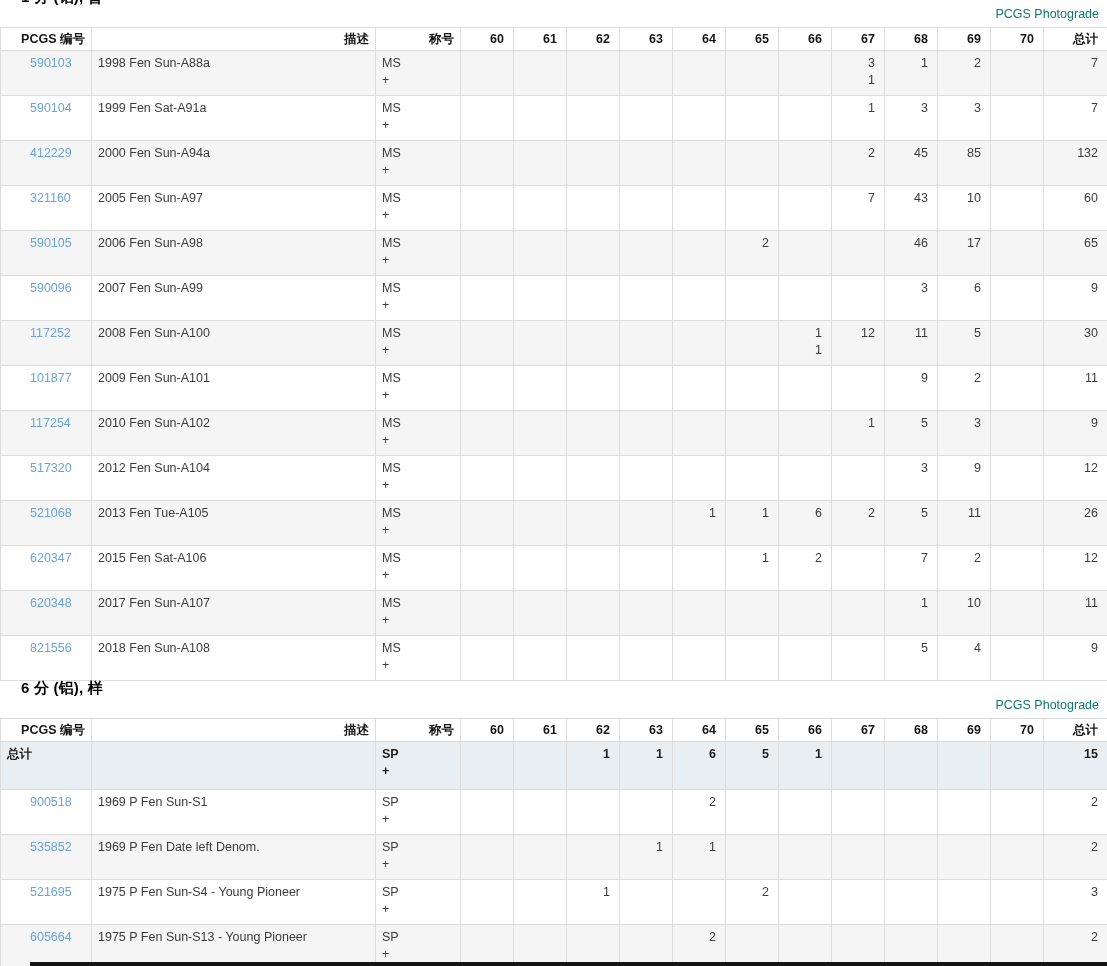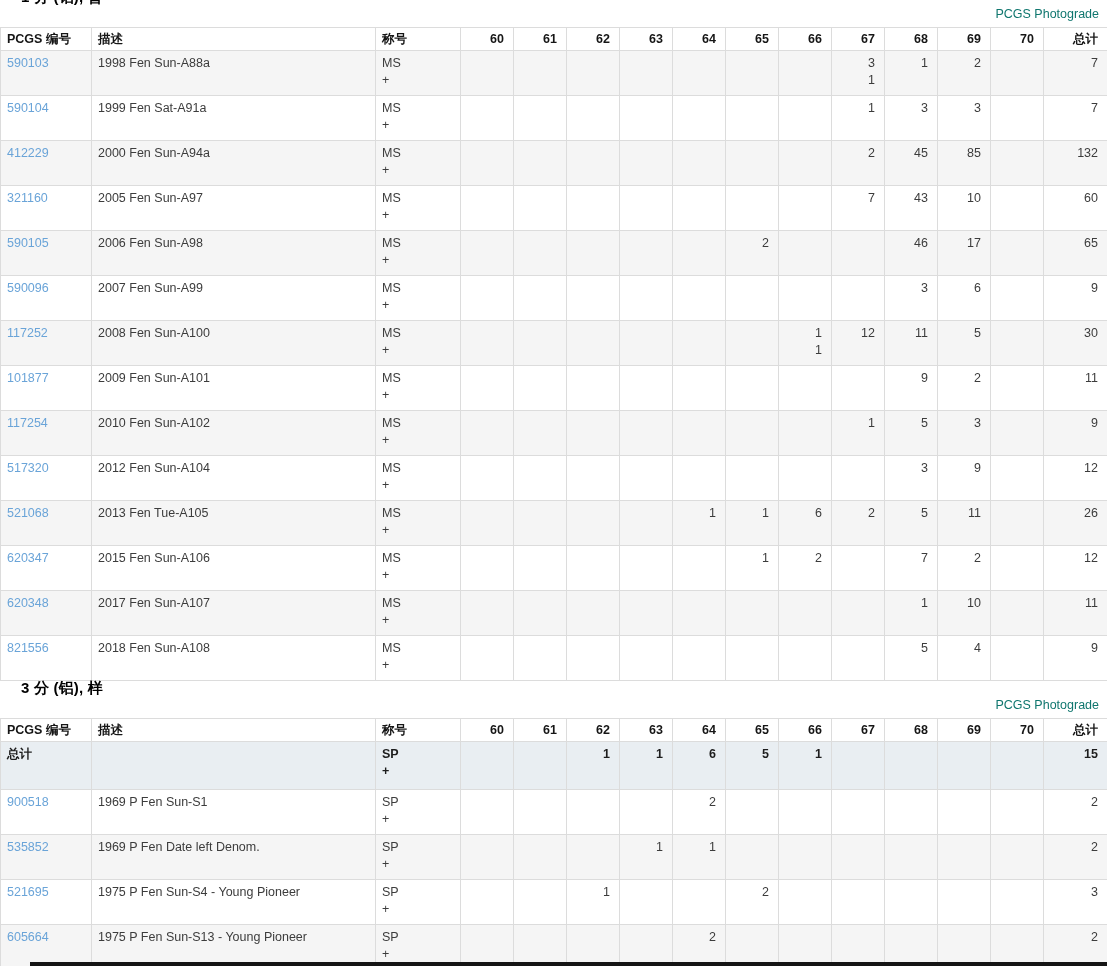--- a/index.html
+++ b/index.html
@@ -23,32 +23,32 @@
     cursor:pointer;
   }
   table.pop {
     border-collapse:collapse; table-layout:fixed; width:1107px;
     font-size:12.5px; color:#3c3c3c;
   }
   .pop th, .pop td {
     border:1px solid #dcdcdc; vertical-align:top; overflow:hidden;
   }
   .pop th {
-    height:23px; font-weight:bold; color:#161616; text-align:left;
+    height:23px; font-weight:bold; color:#161616; text-align:right;
     padding:3px 6px 2px 6px; line-height:16px; background:#fff;
   }
   .pop th.num { text-align:right; padding-right:9px; }
   .pop td { height:45px; padding:4px 6px 2px 6px; line-height:17px; }
   .pop td.c-num { text-align:right; padding-right:9px; }
   .pop td .ln { min-height:17px; line-height:17px; }
   .pop tbody tr:nth-child(odd) { background:#f5f5f5; }
   .pop tbody tr:nth-child(even) { background:#ffffff; }
   .pop tbody tr.total-row { background:#e9eef2; }
   .pop tbody tr.total-row td { height:48px; font-weight:bold; color:#1d1d1d; }
-  a.pcgs-link { color:#6aa4d8; text-decoration:none; cursor:pointer; }
+  a.pcgs-link { color:#6aa4d8; text-decoration:none; cursor:pointer;margin-left:23px; }
   .sec2 { margin-top:10px; }
   .watermark {
     position:absolute; right:11px; bottom:17px;
     font-size:21px; font-weight:bold; letter-spacing:0.5px;
     color:#f5a75f; opacity:0.62; z-index:5; pointer-events:none;
   }
   .bottom-bar {
     position:absolute; left:30px; right:0; bottom:0; height:4px;
     background:#151515; z-index:6;
   }
@@ -712,21 +712,21 @@
               <div class="ln"></div>
               <div class="ln"></div>
             </td>
             <td class="c-num">
               <div class="ln">26</div>
               <div class="ln"></div>
             </td>
           </tr>
           <tr>
             <td class="c-id"><a class="pcgs-link">620347</a></td>
-            <td class="c-desc">2015 Fen Sun-A106</td>
+            <td class="c-desc">2015 Fen Sat-A106</td>
             <td class="c-desig">
               <div class="ln">MS</div>
               <div class="ln">+</div>
             </td>
             <td class="c-num">
               <div class="ln"></div>
               <div class="ln"></div>
             </td>
             <td class="c-num">
               <div class="ln"></div>
@@ -884,21 +884,21 @@
               <div class="ln">9</div>
               <div class="ln"></div>
             </td>
           </tr>
         </tbody>
     </table>
   </section>
 
   <section class="sec2">
     <div class="section-header">
-      <h2 class="section-title">3 分 (铝), 样</h2>
+      <h2 class="section-title">6 分 (铝), 样</h2>
       <a class="pg-link">PCGS Photograde</a>
     </div>
     <table class="pop">
       <colgroup>
         <col style="width:91px">
           <col style="width:284px">
           <col style="width:85px">
         <col style="width:53px">
           <col style="width:53px">
           <col style="width:53px">

